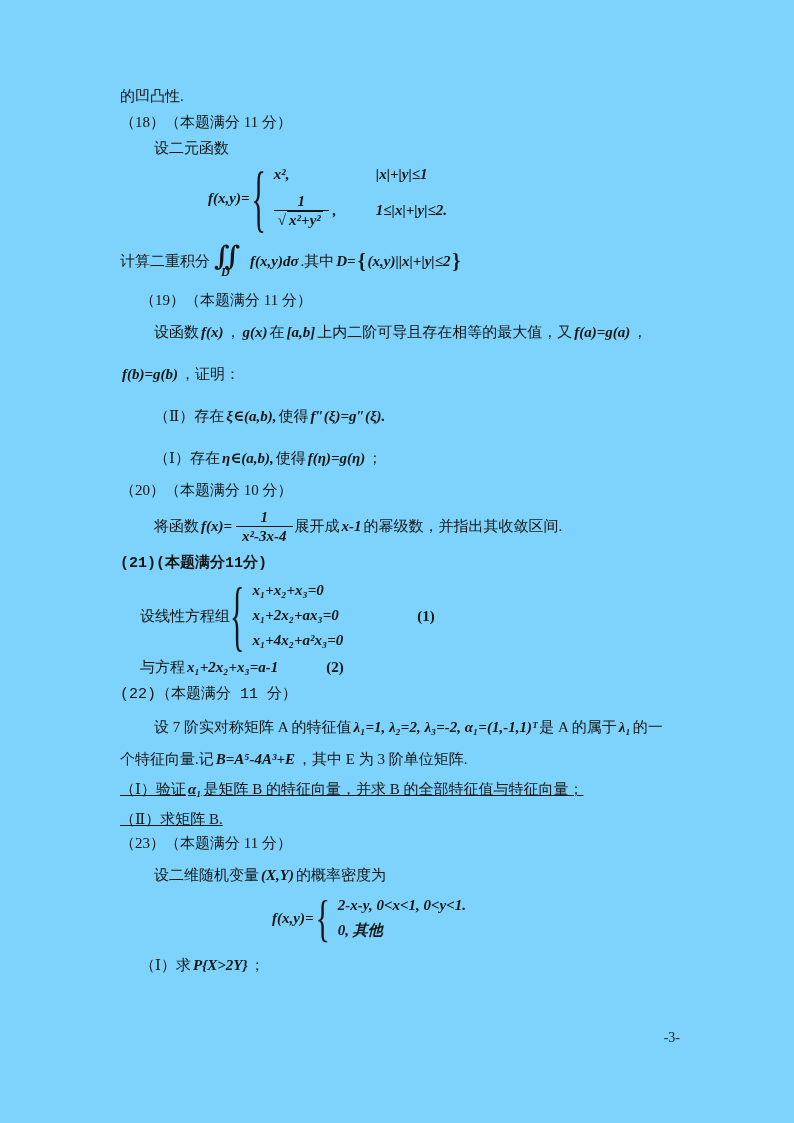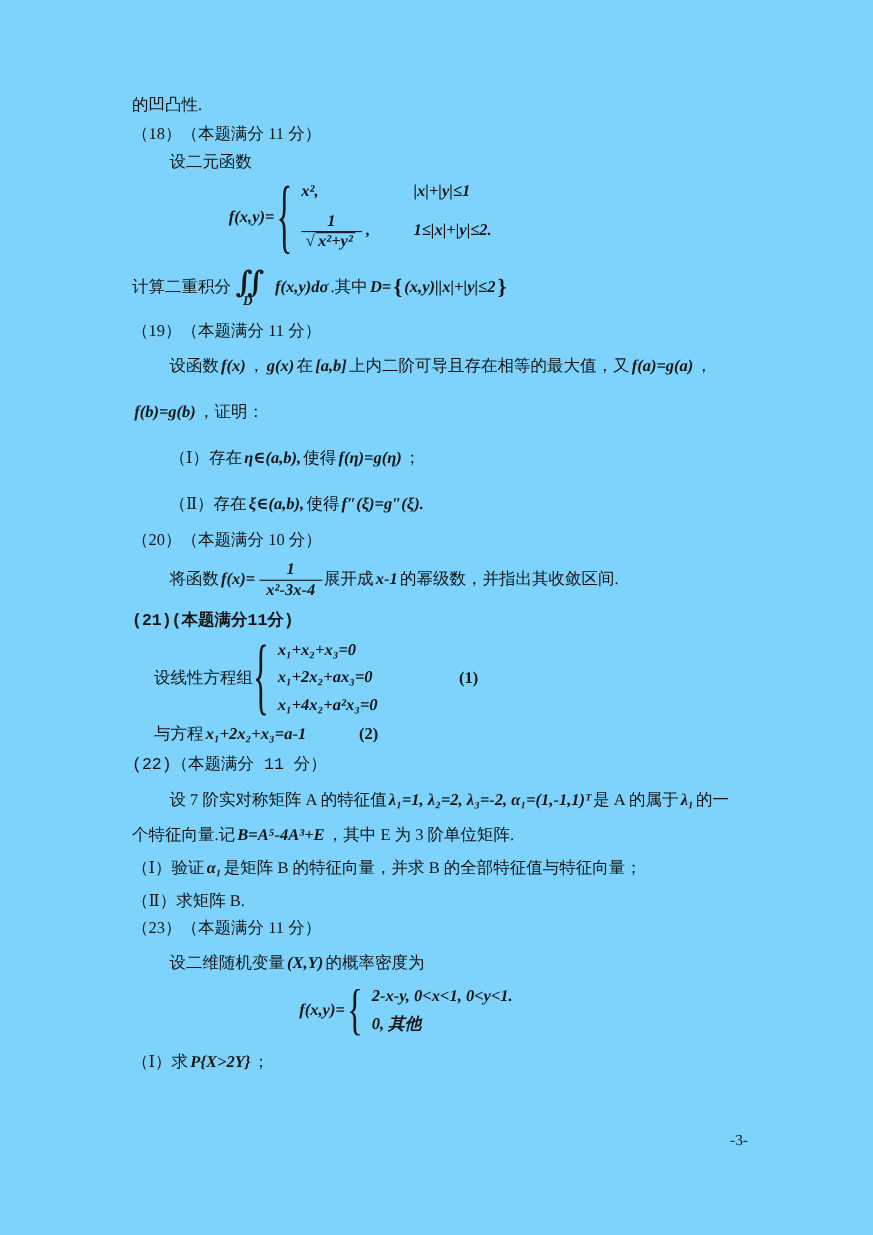--- a/index.html
+++ b/index.html
@@ -62,22 +62,22 @@
   .formula18 { padding-left:86px; margin-top:2px; }
   .int-line { margin-top:10px; min-height:34px; }
   .f20-line { margin-top:2px; min-height:44px; }
   .sys-line { margin-top:2px; }
   .f23-line { padding-left:150px; margin-top:6px; }
   .tag1 { margin-left:72px; }
   .tag2 { margin-left:46px; }
 
   .page-number { position:absolute; top:1030px; right:114px; font-size:14px; color:#222; }
 
-  .mt2{margin-top:2px;} .mt4{margin-top:4px;font-family:Liberation Mono, monospace;} .mt6{margin-top:6px;}
-  .mt8{margin-top:8px;} .mt10{margin-top:10px;} .mt18{margin-top:18px;}
+  .mt2{margin-top:2px;} .mt4{margin-top:4px;font-family:Liberation Mono, monospace;} .mt6{margin-top:6px;text-decoration:underline;}
+  .mt8{margin-top:8px;} .mt10{margin-top:10px;margin-left:20px;} .mt18{margin-top:18px;}
 </style>
 </head>
 <body>
 
 <div class="page">
   <div class="content">
 
     <div class="ln">
       <span class="cn">的凹凸性.</span>
     </div>
@@ -133,24 +133,24 @@
     <div class="ln mt10">
       <span class="cn">（19）（本题满分 11 分）</span>
     </div>
     <div class="ln ind2 mt8">
       <span class="cn">设函数</span><span class="m">f(x)</span><span class="cn">，</span><span class="m">g(x)</span><span class="cn">在</span><span class="m">[a,b]</span><span class="cn">上内二阶可导且存在相等的最大值，又</span><span class="m">f(a)=g(a)</span><span class="cn">，</span>
     </div>
     <div class="ln mt18">
       <span class="m">f(b)=g(b)</span><span class="cn">，证明：</span>
     </div>
     <div class="ln ind2 mt18">
+      <span class="cn">（Ⅱ）存在</span><span class="m">ξ∈(a,b),</span><span class="cn">使得</span><span class="m">f″(ξ)=g″(ξ).</span>
+    </div>
+    <div class="ln ind2 mt18">
       <span class="cn">（Ⅰ）存在</span><span class="m">η∈(a,b),</span><span class="cn">使得</span><span class="m">f(η)=g(η)</span><span class="cn">；</span>
-    </div>
-    <div class="ln ind2 mt18">
-      <span class="cn">（Ⅱ）存在</span><span class="m">ξ∈(a,b),</span><span class="cn">使得</span><span class="m">f″(ξ)=g″(ξ).</span>
     </div>
 
     <div class="ln mt8">
       <span class="cn">（20）（本题满分 10 分）</span>
     </div>
     <div class="fx ind2 f20-line">
       <span class="cn">将函数</span>
       <span class="m">f(x)=</span>
       <span class="frac">
         <span class="num"><span class="m">1</span></span>

